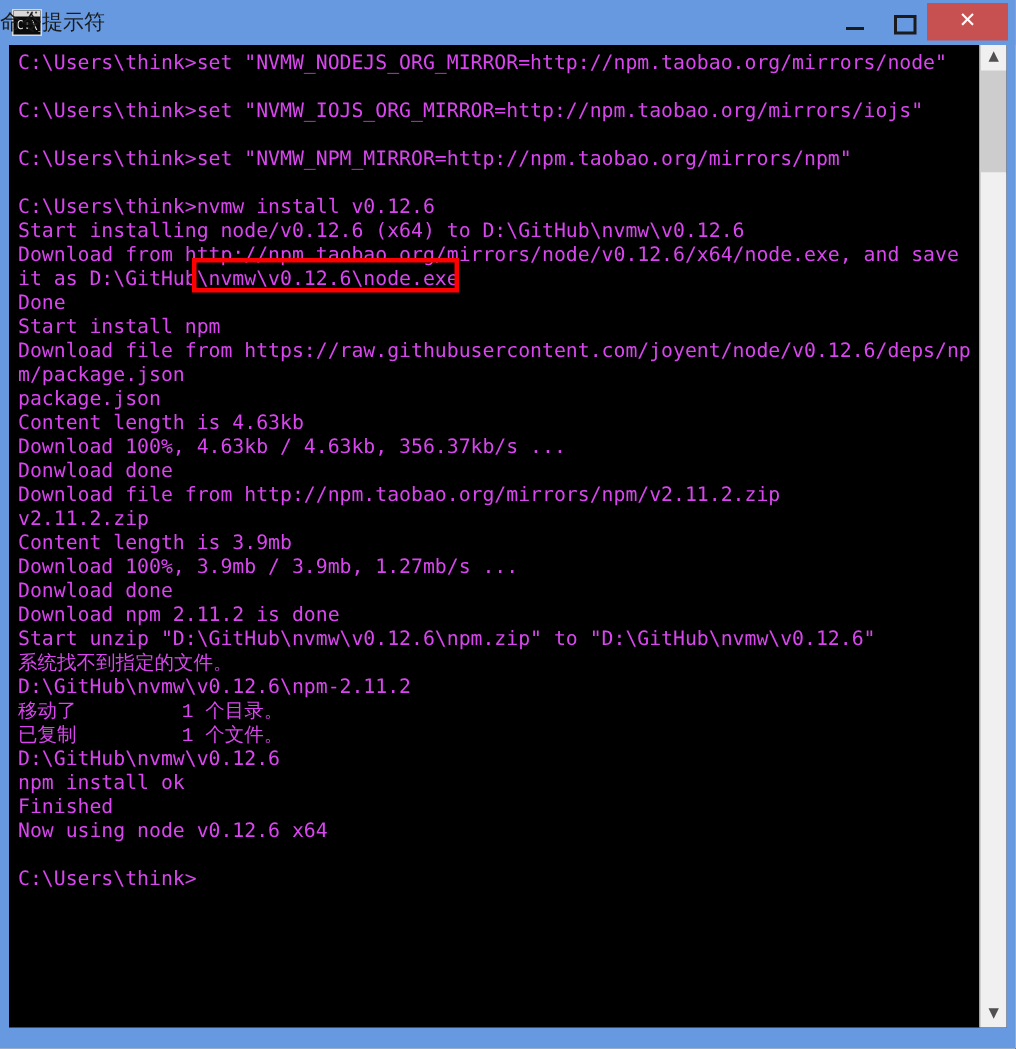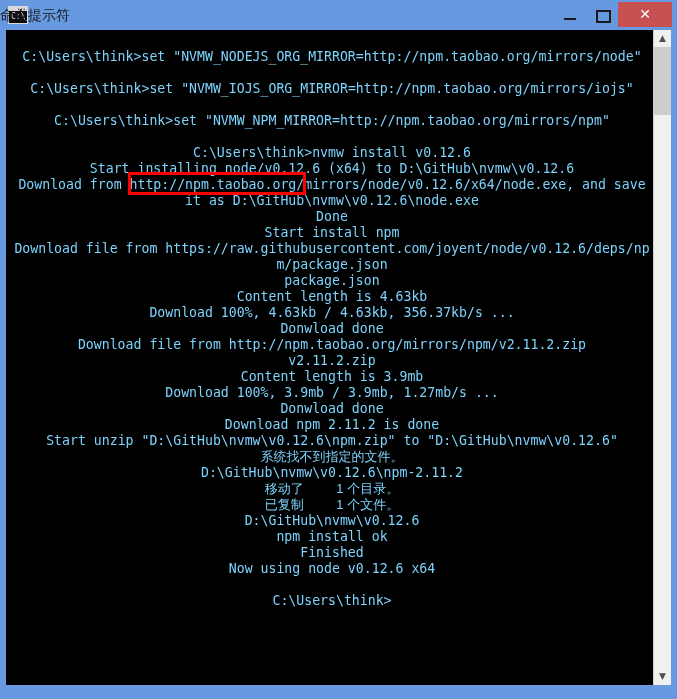--- a/index.html
+++ b/index.html
@@ -134,37 +134,36 @@
     top: 30px;
     width: 665px;
     height: 655px;
     background: #000000;
     box-sizing: border-box;
     overflow: hidden;
   }
   .console-text {
     position: absolute;
     left: 6px;
-    top: 19px;
+    top: 5px;
     width: 640px;
-    color: #7dd3fc;
+    color: #d946ef;
     font-family: "DejaVu Sans Mono", "Liberation Mono", monospace;
     font-size: 13.2px;
     line-height: 16px;
     white-space: pre;
     letter-spacing: 0px;
-    text-align: center;
   }
   .console-text .ln {
     display: block;
     height: 16px;
     white-space: pre;
   }
   .console-text .cjk {
-    font-family: Liberation Sans, sans-serif;
+    font-family: Liberation Mono, monospace;
     font-size: 13px;
   }
 
   
   .highlight-box {
     position: absolute;
     left: 122px;
     top: 142px;
     width: 178px;
     height: 23px;

